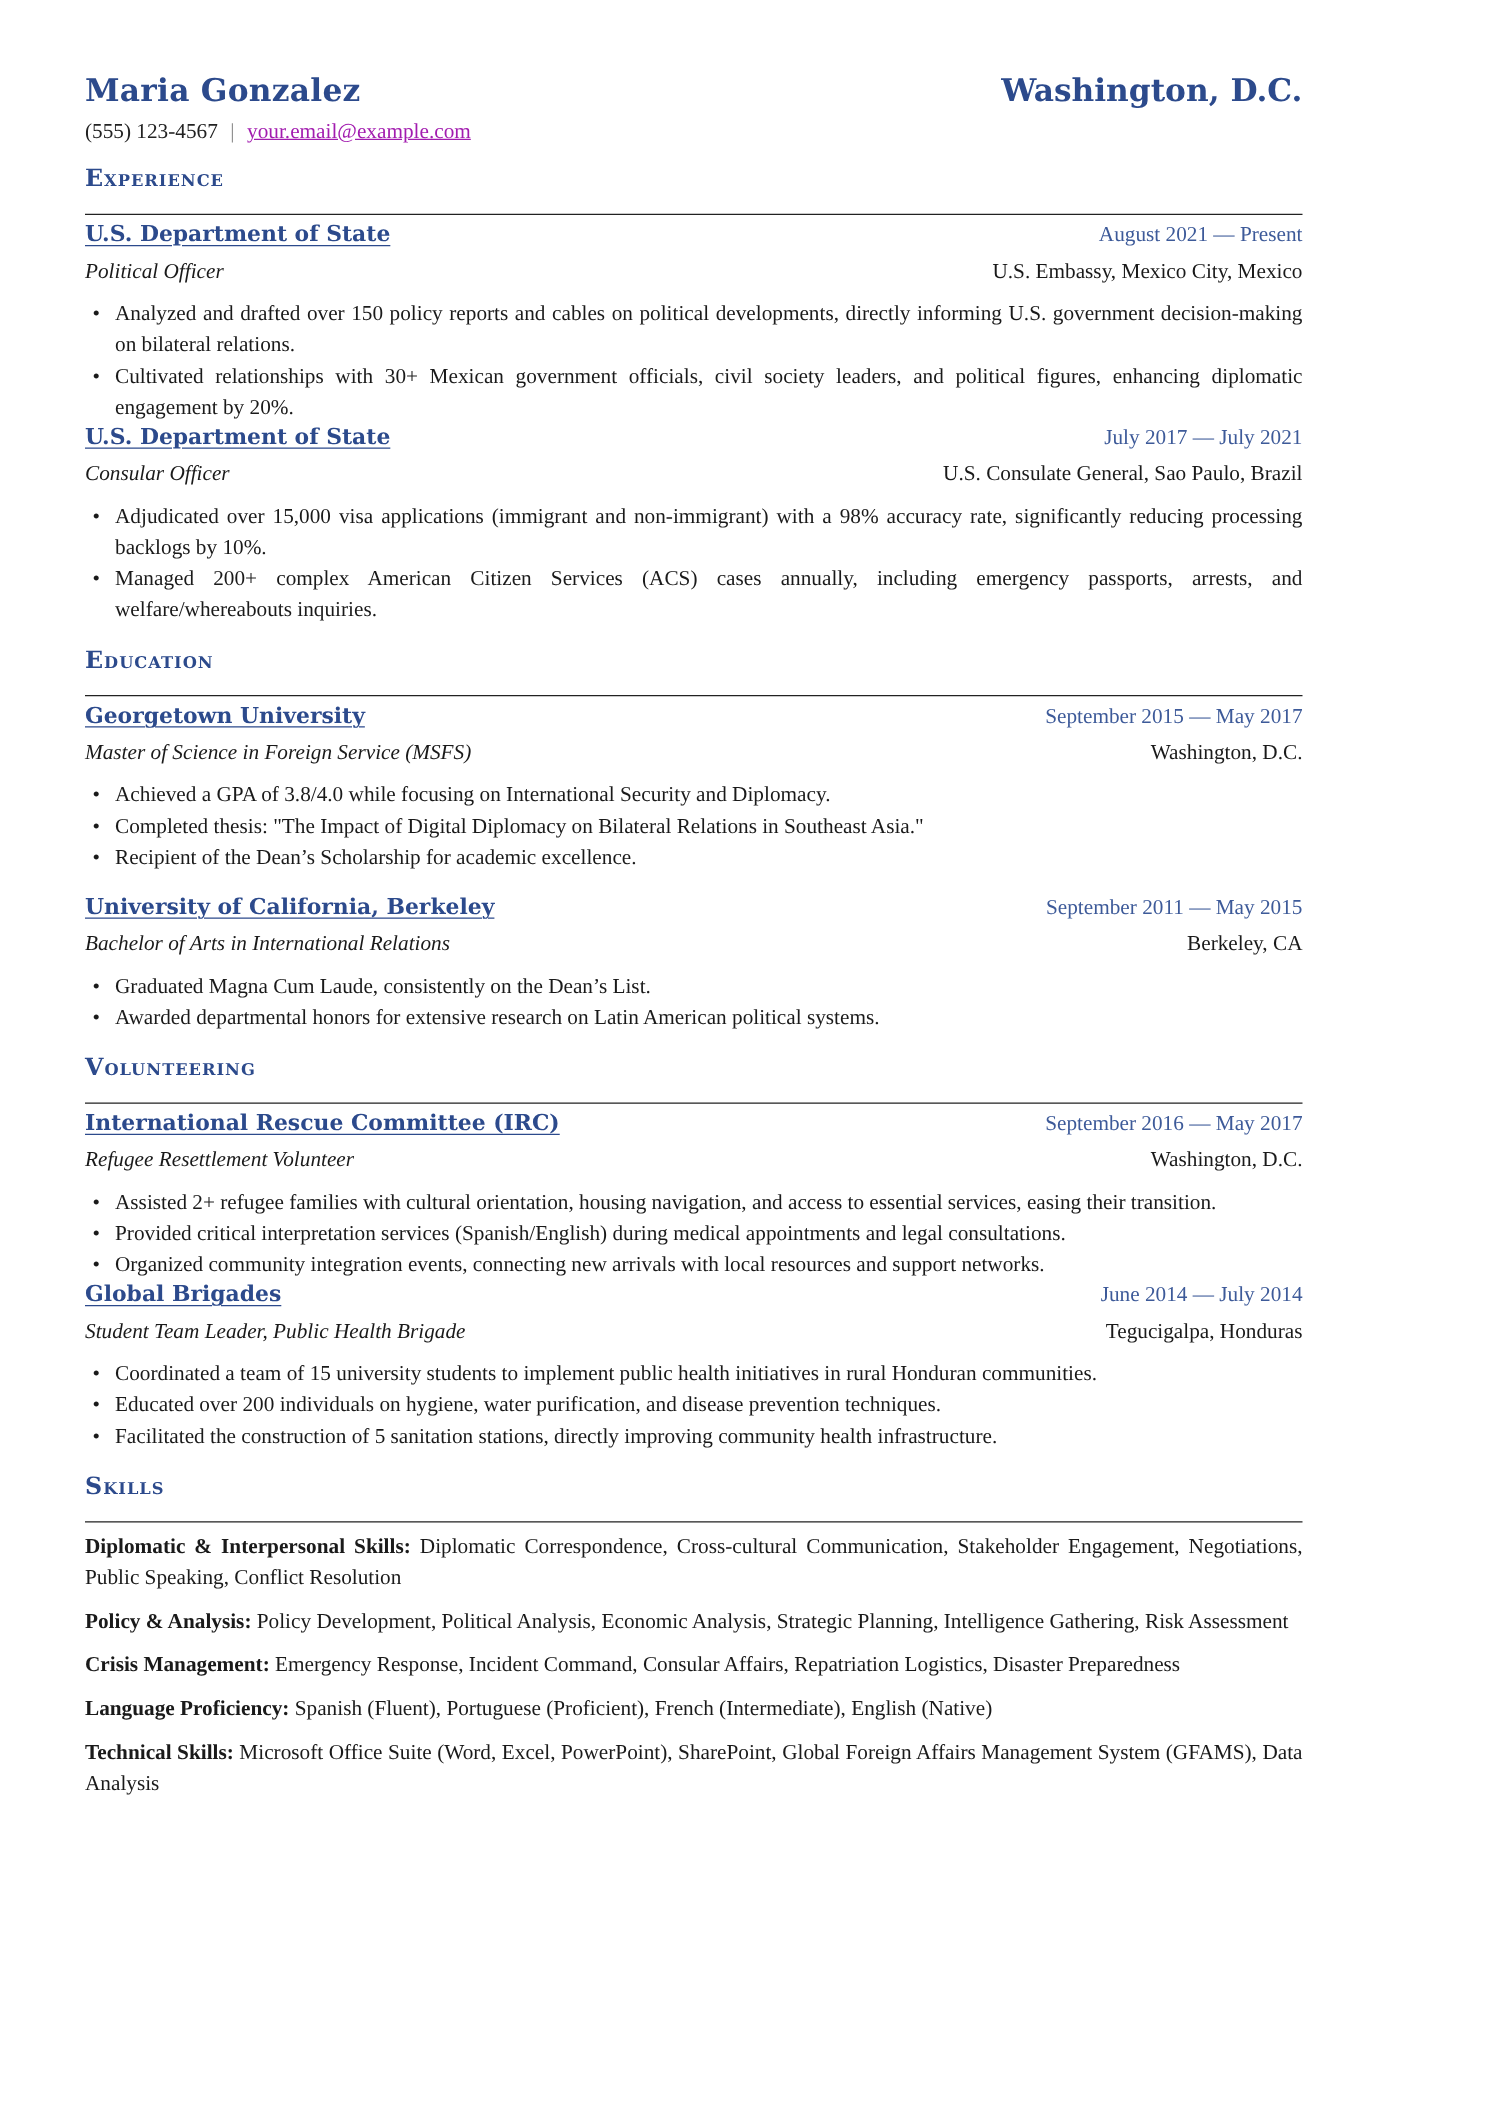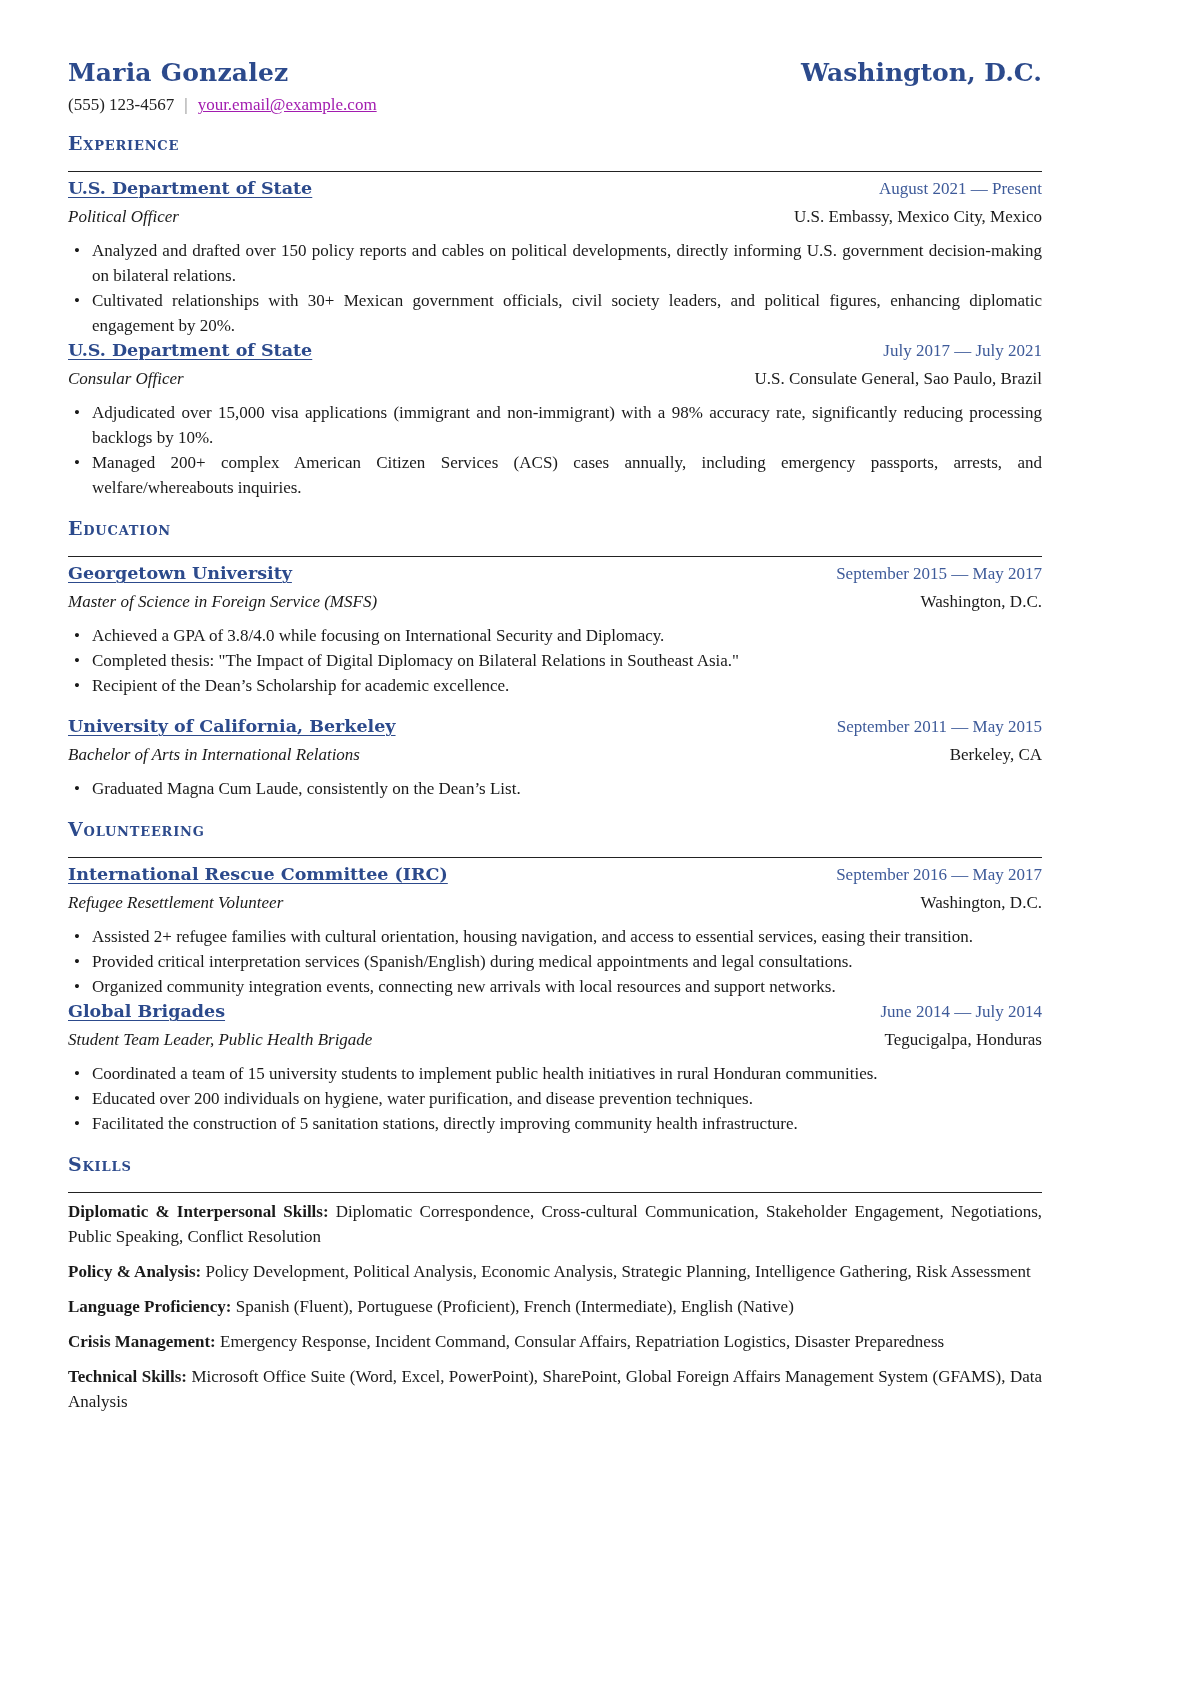--- a/index.html
+++ b/index.html
@@ -100,20 +100,21 @@
     <div class="entry-top">
       <a class="org">University of California, Berkeley</a>
       <span class="dates">September 2011 — May 2015</span>
     </div>
     <div class="entry-sub">
       <span class="role">Bachelor of Arts in International Relations</span>
       <span>Berkeley, CA</span>
     </div>
     <ul class="bullets">
       <li>Graduated Magna Cum Laude, consistently on the Dean’s List.</li>
+      <li>Awarded departmental honors for extensive research on Latin American political systems.</li>
     </ul>
   </div>
 
   <div class="section-title">Volunteering</div>
 
   <div class="entry">
     <div class="entry-top">
       <a class="org">International Rescue Committee (IRC)</a>
       <span class="dates">September 2016 — May 2017</span>
     </div>
@@ -149,26 +150,26 @@
   <div class="skills">
     <div class="skill-row">
       <span class="skill-label">Diplomatic &amp; Interpersonal Skills:</span>
       <span>Diplomatic Correspondence, Cross-cultural Communication, Stakeholder Engagement, Negotiations, Public Speaking, Conflict Resolution</span>
     </div>
     <div class="skill-row">
       <span class="skill-label">Policy &amp; Analysis:</span>
       <span>Policy Development, Political Analysis, Economic Analysis, Strategic Planning, Intelligence Gathering, Risk Assessment</span>
     </div>
     <div class="skill-row">
+      <span class="skill-label">Crisis Management:</span>
+      <span>Emergency Response, Incident Command, Consular Affairs, Repatriation Logistics, Disaster Preparedness</span>
+    </div>
+    <div class="skill-row">
       <span class="skill-label">Language Proficiency:</span>
       <span>Spanish (Fluent), Portuguese (Proficient), French (Intermediate), English (Native)</span>
-    </div>
-    <div class="skill-row">
-      <span class="skill-label">Crisis Management:</span>
-      <span>Emergency Response, Incident Command, Consular Affairs, Repatriation Logistics, Disaster Preparedness</span>
     </div>
     <div class="skill-row">
       <span class="skill-label">Technical Skills:</span>
       <span>Microsoft Office Suite (Word, Excel, PowerPoint), SharePoint, Global Foreign Affairs Management System (GFAMS), Data Analysis</span>
     </div>
   </div>
 
 </div>
 
 </body></html>

